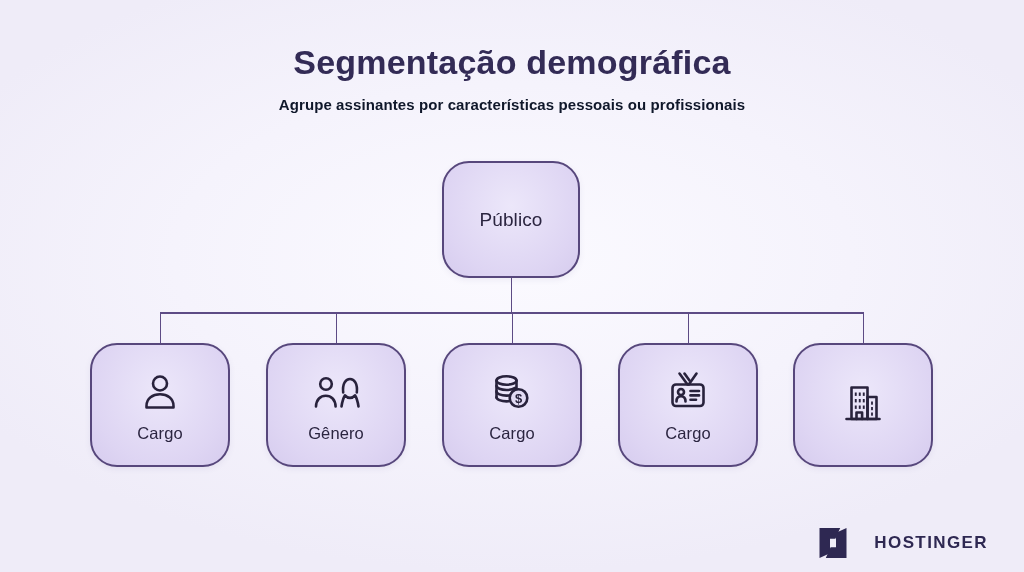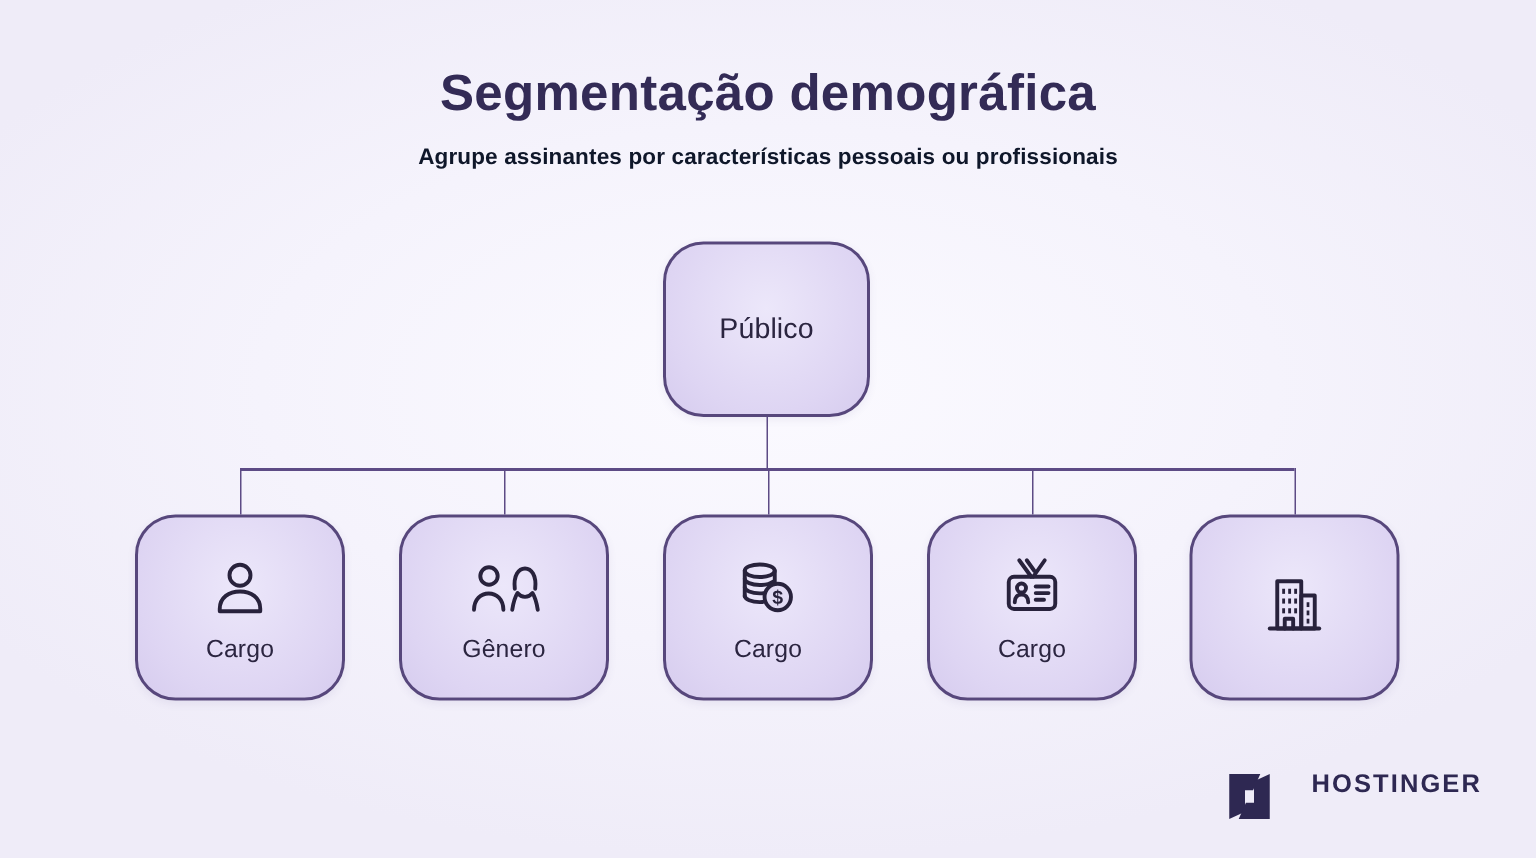--- a/index.html
+++ b/index.html
@@ -39,21 +39,21 @@
   .ic { stroke: #28223c; stroke-width: 2.6; fill: none; stroke-linecap: round; stroke-linejoin: round; }
   .ic-fill { fill: #28223c; stroke: none; }
   .ic-occlude { fill: #e2dbf4; stroke: #28223c; stroke-width: 2.6; }
 
   
   .connector { position: absolute; background: #5d4b85; }
   .conn-v { width: 1.5px; }
   .conn-h { height: 1.5px; }
 
   
-  .brand { position: absolute; right: 36px; bottom: 23px; display: flex; gap: 23px; }
+  .brand { position: absolute; right: 36px; bottom: 11px; display: flex; align-items: center; gap: 23px; }
   .brand-mark { width: 36px; height: 36px; }
   .brand-text { font-size: 17px; font-weight: 800; color: #2e2852; letter-spacing: 1.4px; }
 </style>
 </head>
 <body>
 
 <div class="stage">
 
   <div class="header">
     <h1 class="title">Segmentação demográfica</h1>

